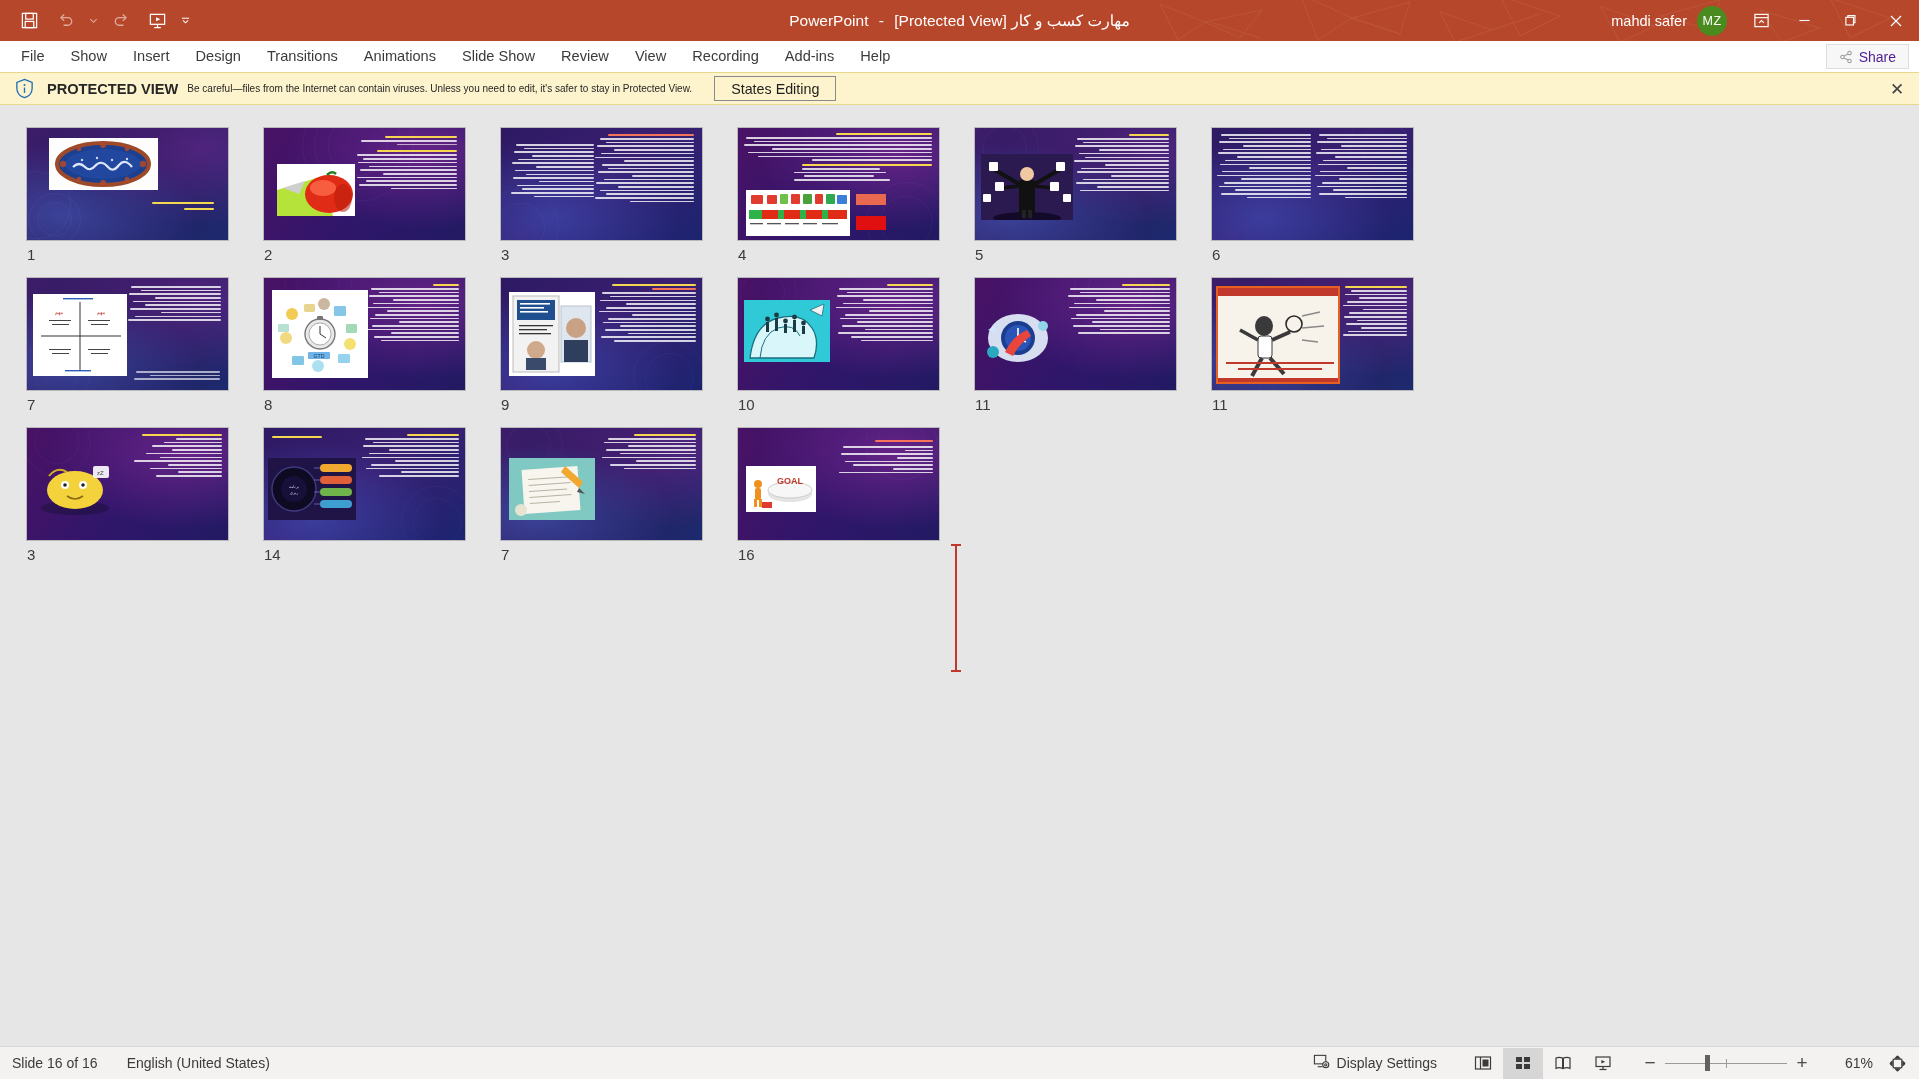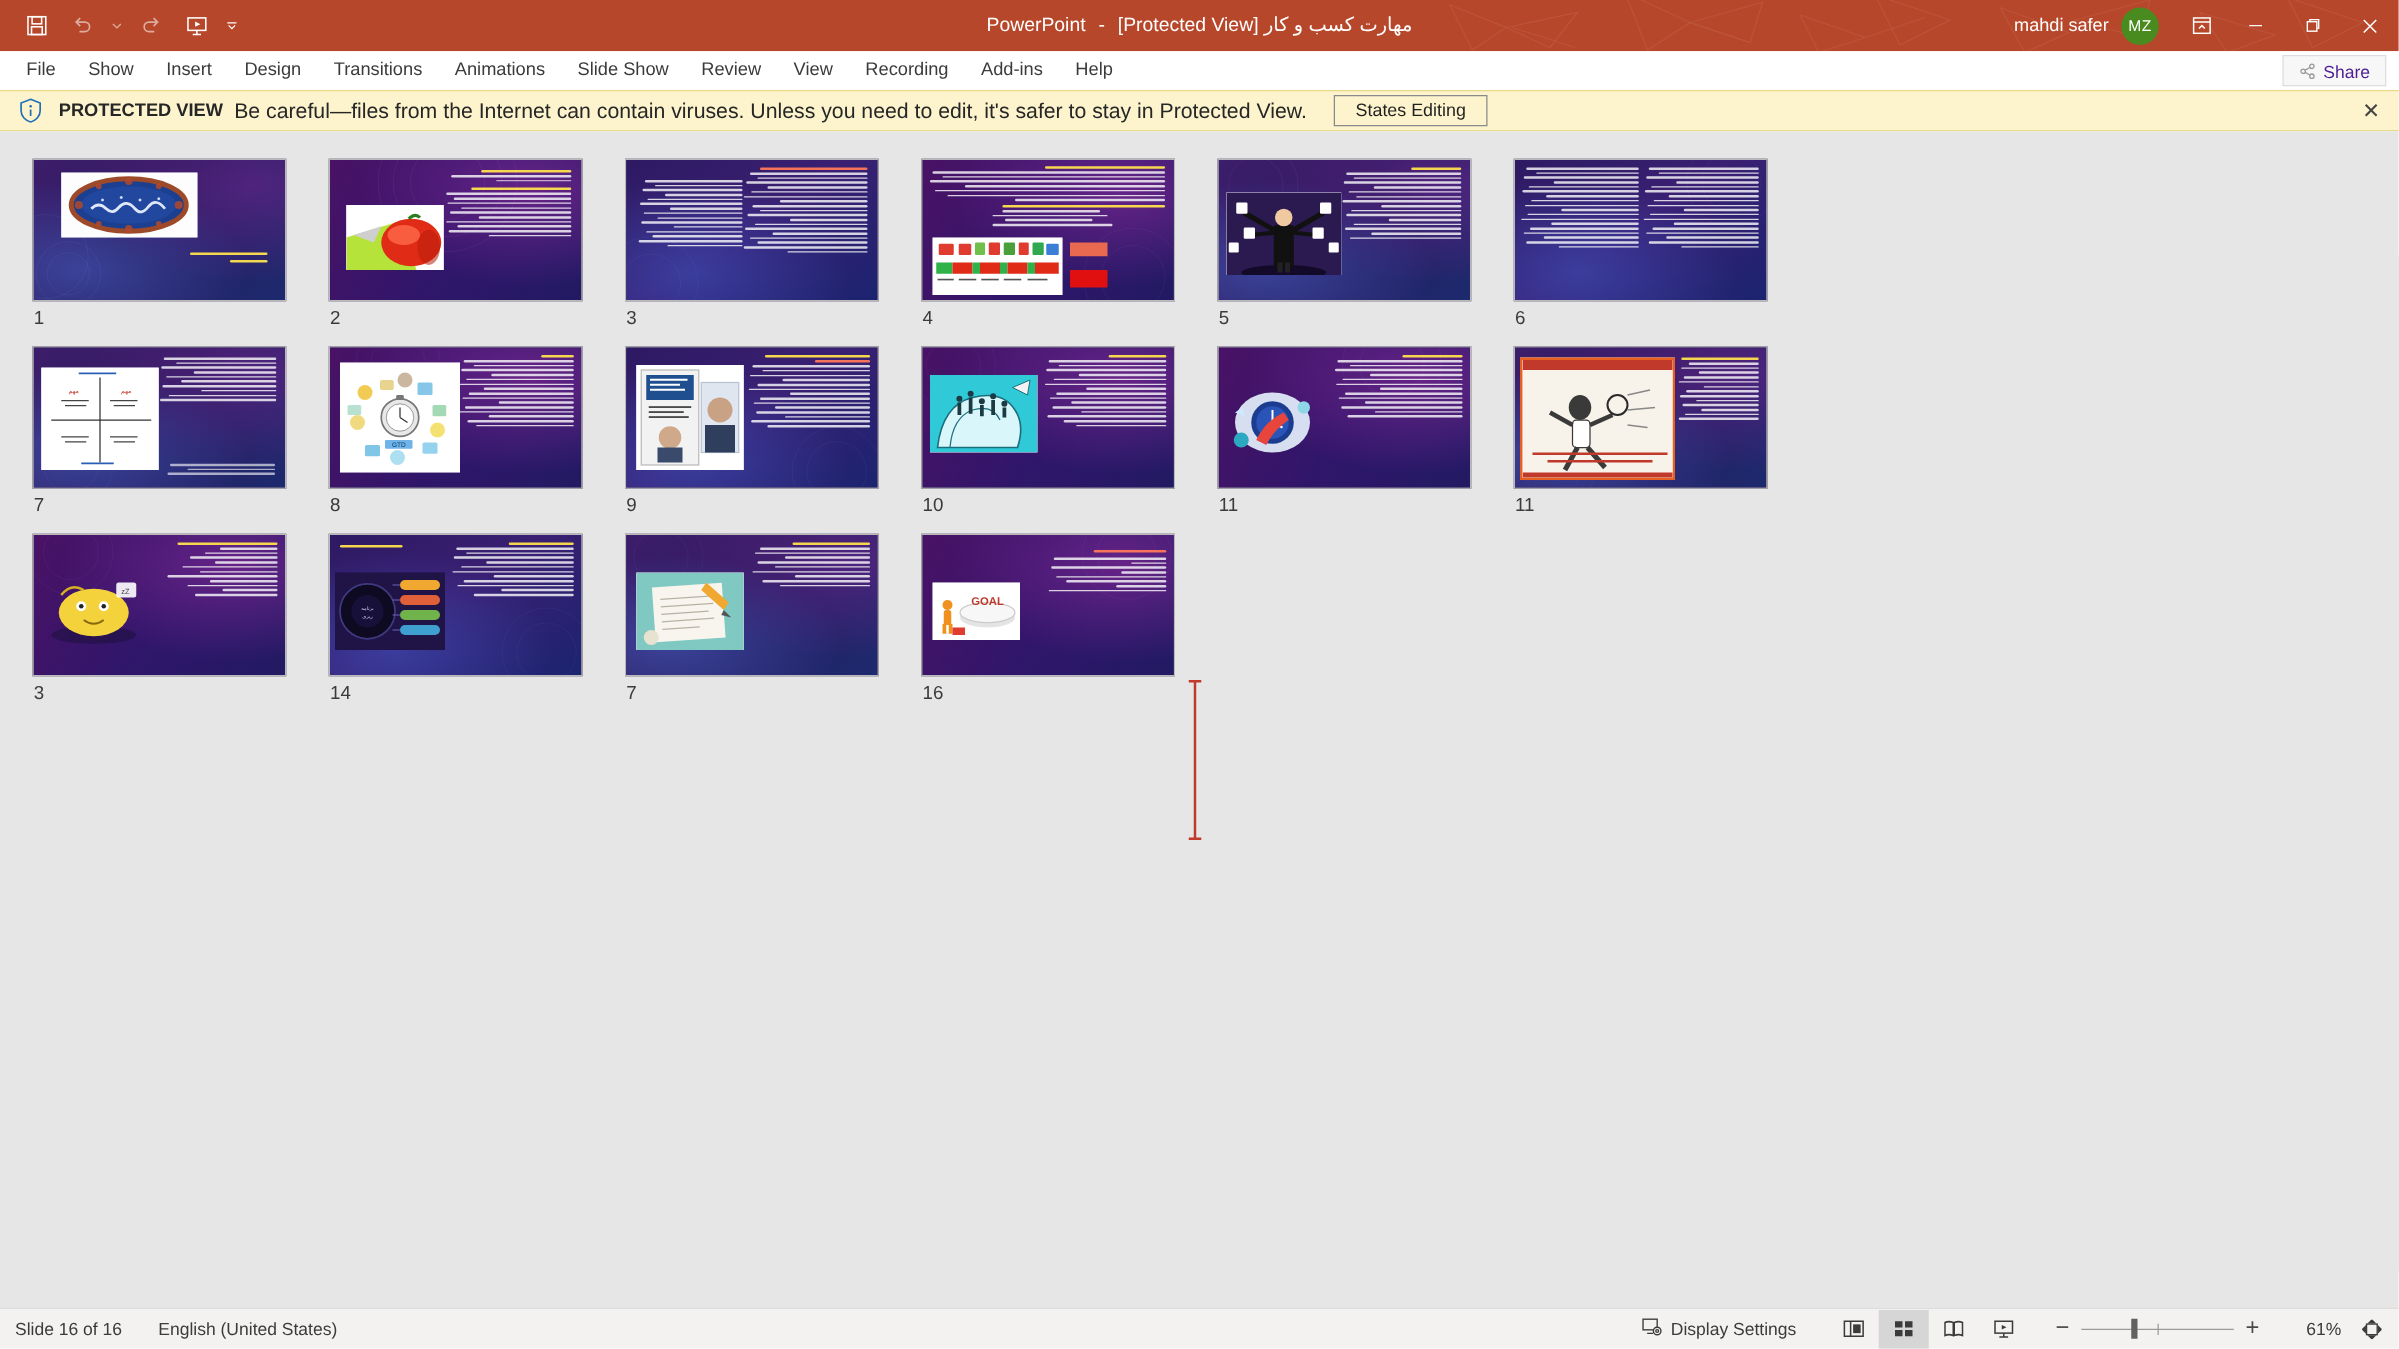--- a/index.html
+++ b/index.html
@@ -132,21 +132,21 @@
     display: flex;
     align-items: center;
     padding-left: 14px;
     position: relative;
   }
   .pv-icon { display: flex; margin-right: 12px; }
   .pv-label {
     font-size: 14.6px; font-weight: bold; color: #262626;
     margin-right: 9px;
   }
-  .pv-msg { font-size: 17px; color: #262626; }
+  .pv-msg { font-size: 10px; color: #262626; }
   .pv-enable {
     margin-left: 22px;
     height: 25px;
     padding: 0 16px;
     background: #fdf4cd;
     border: 1px solid #8a8a8a;
     font-size: 14.3px;
     color: #1f1f1f;
     display: flex; align-items: center;
   }

